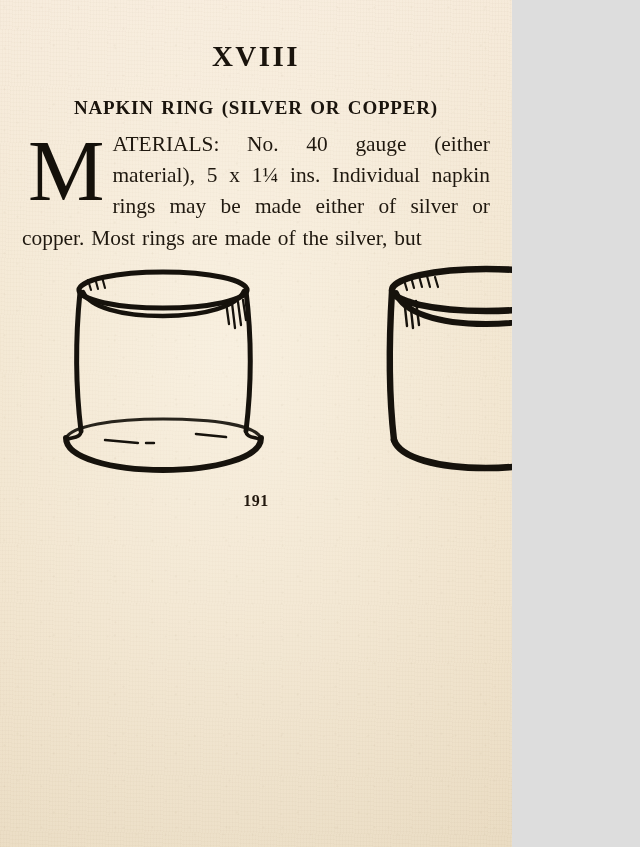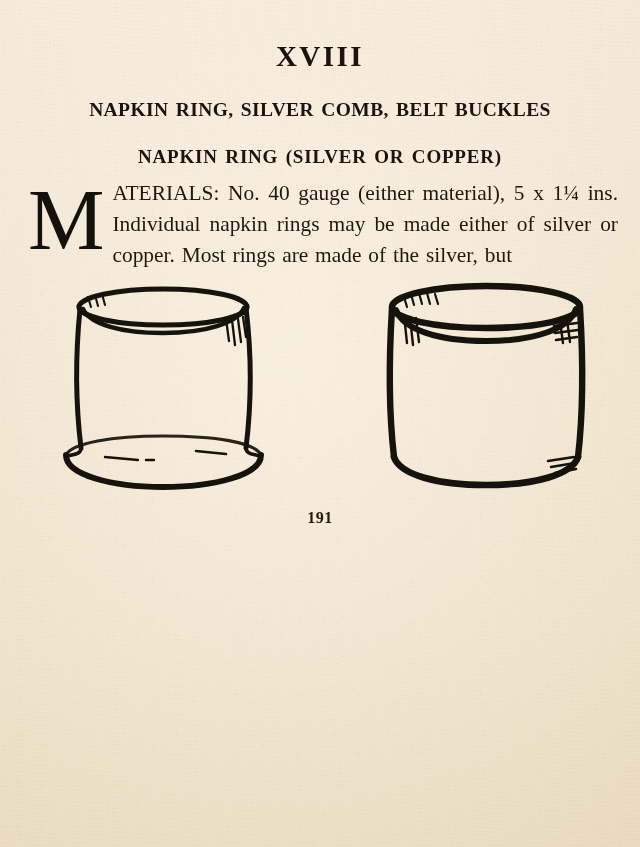--- a/index.html
+++ b/index.html
@@ -2,21 +2,21 @@
 <html><head>
 <meta charset="utf-8">
 <style>
   html, body {
     margin: 0;
     padding: 0;
     background: #ddd;
   }
   #page {
     position: relative;
-    width: 640px;
+    width: 512px;
     height: 847px;
     overflow: hidden;
     background-color: #f2e5cf;
     background-image:
       radial-gradient(ellipse 115% 105% at 45% 42%, rgba(255,250,240,0.55) 0%, rgba(255,250,240,0.18) 45%, rgba(208,188,155,0.0) 72%, rgba(196,174,138,0.22) 100%),
       repeating-linear-gradient(91deg, rgba(170,145,108,0.045) 0px, rgba(170,145,108,0.045) 1px, rgba(255,255,255,0) 1px, rgba(255,255,255,0) 3px),
       repeating-linear-gradient(3deg, rgba(150,126,92,0.035) 0px, rgba(150,126,92,0.035) 1px, rgba(255,255,255,0) 1px, rgba(255,255,255,0) 4px),
       linear-gradient(176deg, #f6eada 0%, #f1e4cd 38%, #efe1c9 70%, #eadcc3 100%);
     font-family: "Liberation Serif", "DejaVu Serif", serif;
     color: #1d1710;
@@ -138,21 +138,20 @@
 </head>
 <body>
 
 <div id="page">
   <div id="grain"></div>
 
   <div class="content">
 
     <div class="chapter-num">XVIII</div>
 
-    <div class="head-main">NAPKIN RING, SILVER COMB, BELT BUCKLES</div>
 
     <div class="head-sub">NAPKIN RING (SILVER OR COPPER)</div>
 
     <div class="body-block para-drop">
       <span class="dropcap">M</span><span>ATERIALS: No. 40 gauge (either material), 5 x 1</span><span class="frac">¼</span><span> ins. Individual napkin rings may be made either of silver or copper. Most rings are made of the silver, but</span>
     </div>
 
     <div class="figures">
 
       <div class="fig fig-left">

